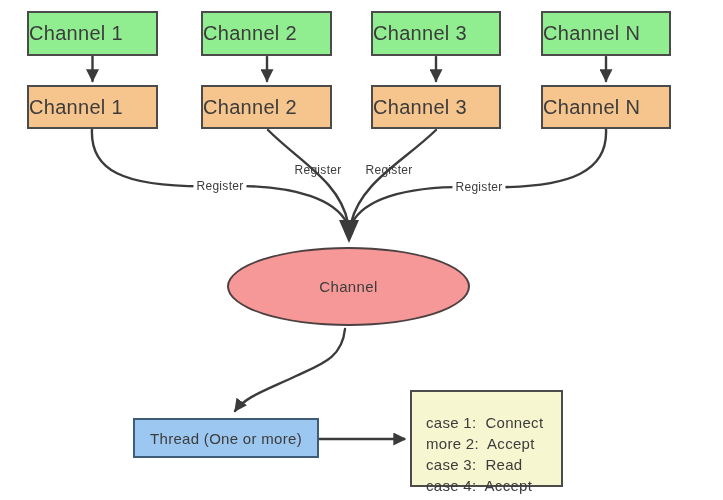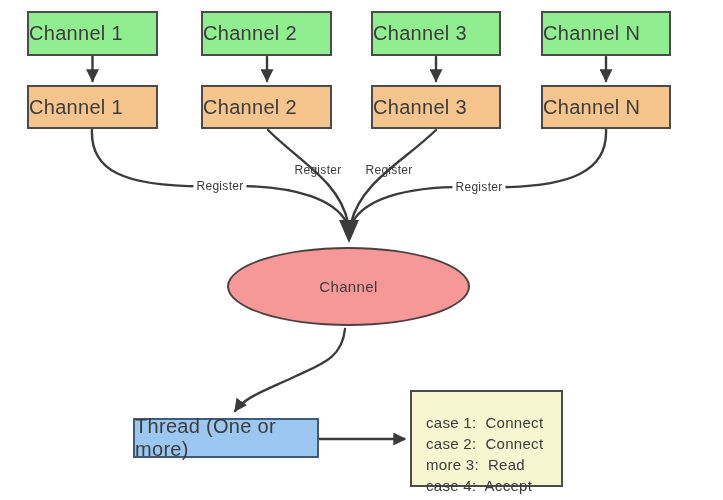--- a/index.html
+++ b/index.html
@@ -32,21 +32,21 @@
     border-radius:50%;
     box-sizing:border-box;
     font-size:15px;letter-spacing:.4px;
   }
   .thread{
     position:absolute;
     display:flex;align-items:center;justify-content:center;
     background:var(--blue);
     border:2px solid var(--thread_border);
     box-sizing:border-box;
-    font-size:20px;letter-spacing:.3px;
+    font-size:15px;letter-spacing:.3px;
   }
   .casebox{
     position:absolute;
     background:var(--yellow);
     border:2px solid var(--border);
     box-sizing:border-box;
     padding:20px 0 0 14px;
     font-size:15px;line-height:21px;letter-spacing:.3px;
   }
   .case-line{display:block;white-space:pre;}
@@ -130,19 +130,19 @@
   <div class="ellipse" style="left:227px;top:247px;width:243px;height:79px;">
     <span>Channel</span>
   </div>
 
   <div class="thread" style="left:133px;top:418px;width:186px;height:40px;">
     <span>Thread (One or more)</span>
   </div>
 
   <div class="casebox" style="left:410px;top:390px;width:153px;height:97px;">
     <span class="case-line">case 1:  Connect</span>
-    <span class="case-line">case 2:  Connect</span>
-    <span class="case-line">more 3:  Read</span>
+    <span class="case-line">more 2:  Accept</span>
+    <span class="case-line">case 3:  Read</span>
     <span class="case-line">case 4:  Accept</span>
   </div>
 
 
 </div>
 
 </body></html>

